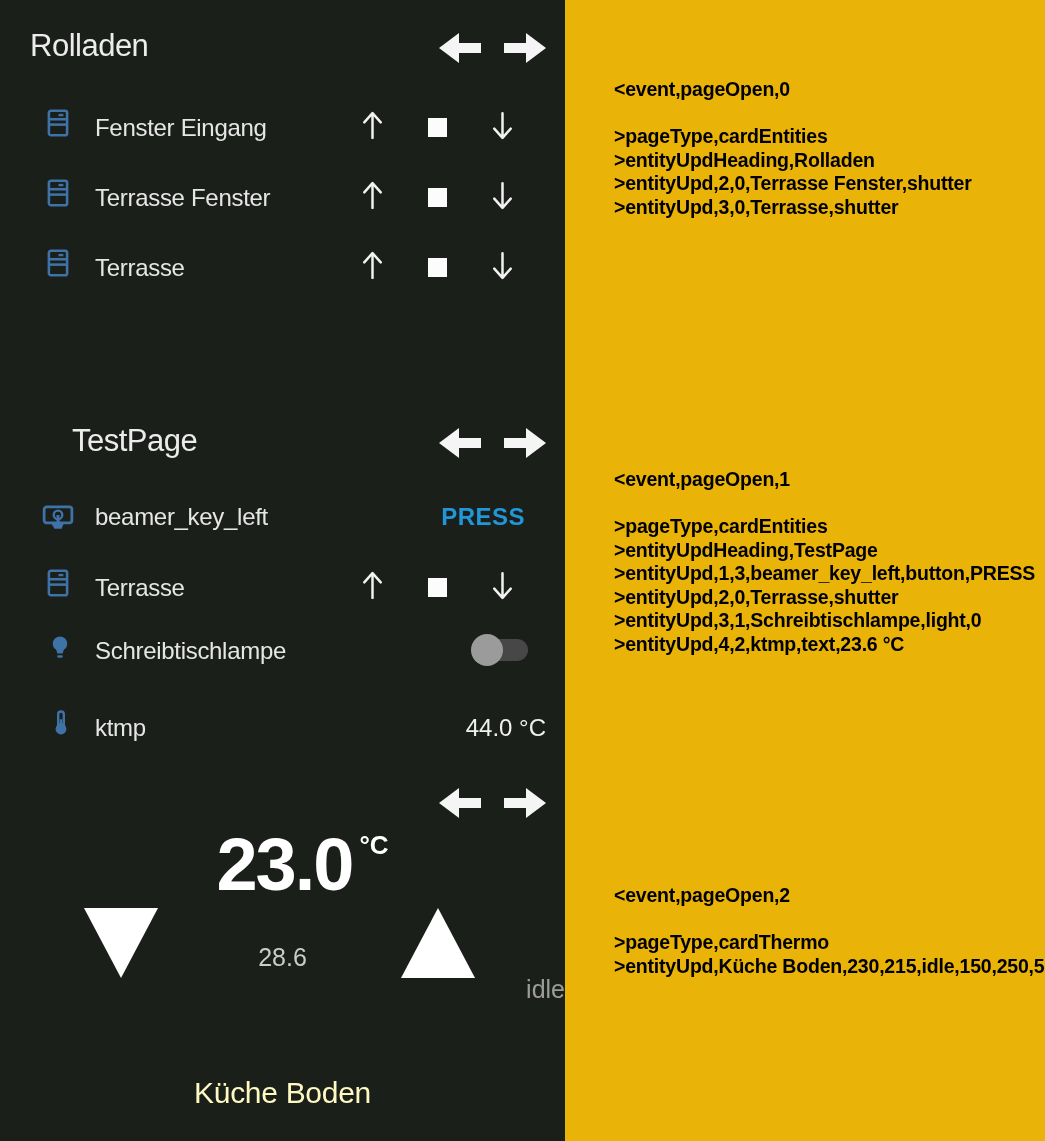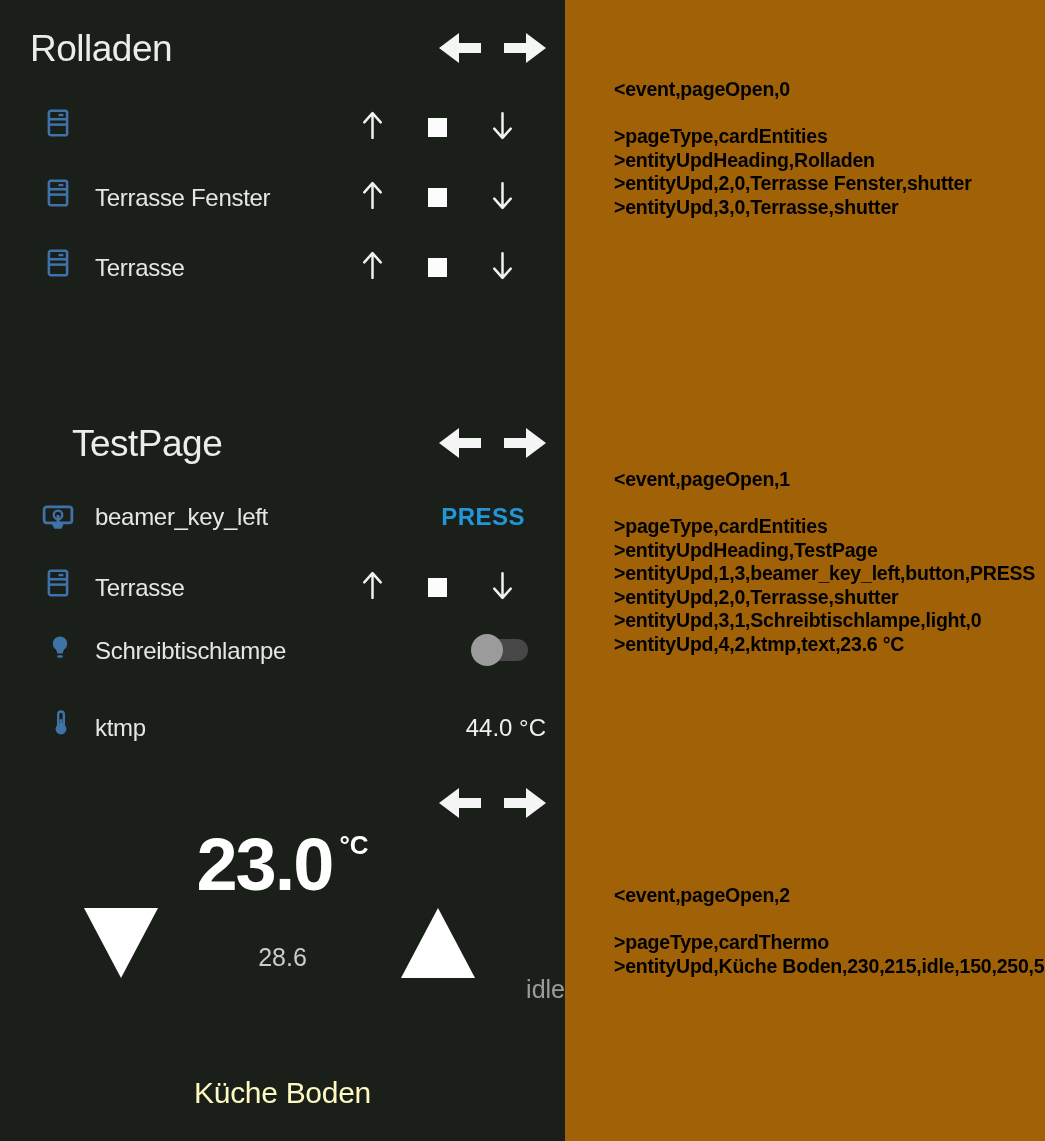--- a/index.html
+++ b/index.html
@@ -6,21 +6,21 @@
   body{
     width:1045px;height:1141px;position:relative;background:#ffffff;
     font-family:"Liberation Sans","DejaVu Sans",sans-serif;
     -webkit-font-smoothing:antialiased;overflow:hidden;
   }
   .abs{position:absolute;}
   
   .display{left:0;top:0;width:565px;height:1141px;background:#1b1f1a;}
   .panel{position:absolute;left:0;width:565px;}
   .panel-heading{
-    position:absolute;left:30px;color:#ececec;font-size:37px;
+    position:absolute;left:30px;color:#ececec;font-size:31px;
     letter-spacing:-0.5px;font-weight:400;white-space:nowrap;
   }
   .nav-arrows{position:absolute;right:19px;display:flex;gap:23px;}
   .nav-arrows svg{display:block;}
   .entity-row{position:absolute;left:0;width:565px;height:44px;}
   .ent-icon{position:absolute;left:44px;top:2px;}
   .ent-label{
     position:absolute;left:95px;top:50%;transform:translateY(-50%);
     color:#e6e6e6;font-size:24px;letter-spacing:-0.3px;white-space:nowrap;
   }
@@ -32,34 +32,34 @@
     color:#2196d9;font-size:24px;font-weight:600;letter-spacing:0.5px;cursor:pointer;
   }
   .ent-value{
     position:absolute;right:19px;top:50%;transform:translateY(-50%);
     color:#f0f0f0;font-size:24px;white-space:nowrap;
   }
   .toggle{position:absolute;right:37px;top:5px;width:57px;height:32px;cursor:pointer;}
   .toggle .track{position:absolute;left:2px;top:5px;width:55px;height:22px;border-radius:11px;background:#474747;}
   .toggle .knob{position:absolute;left:0;top:0;width:32px;height:32px;border-radius:50%;background:#9b9b9b;}
   
-  .thermo-temp{position:absolute;left:0;width:565px;top:58px;display:flex;justify-content:center;align-items:flex-start;}
+  .thermo-temp{position:absolute;left:0;width:565px;top:58px;display:flex;justify-content:center;align-items:flex-start;padding-left:20px;}
   .thermo-temp .num{color:#ffffff;font-size:74px;font-weight:700;letter-spacing:-2px;line-height:1;}
   .thermo-temp .unit{color:#ffffff;font-size:26px;font-weight:700;margin-left:7px;margin-top:2px;}
   .tri-down{position:absolute;left:84px;top:138px;width:0;height:0;
     border-left:37px solid transparent;border-right:37px solid transparent;
     border-top:70px solid #ffffff;cursor:pointer;}
   .tri-up{position:absolute;left:401px;top:138px;width:0;height:0;
     border-left:37px solid transparent;border-right:37px solid transparent;
     border-bottom:70px solid #ffffff;cursor:pointer;}
   .thermo-target{position:absolute;left:0;width:565px;top:172px;text-align:center;color:#cbcbcb;font-size:25px;line-height:30px;}
   .thermo-state{position:absolute;left:0;width:565px;top:204px;text-align:right;color:#9c9c9c;font-size:25px;line-height:30px;}
   .thermo-name{position:absolute;left:0;width:565px;top:306px;text-align:center;color:#fef9c3;font-size:30px;letter-spacing:-0.3px;}
   
-  .logs{left:565px;top:0;width:480px;height:1141px;background:#a16207;}
+  .logs{left:565px;top:0;width:480px;height:1141px;background:#eab308;}
   .log-block{position:absolute;left:49px;}
   .log-line{
     min-height:23.5px;line-height:23.5px;font-size:19.5px;font-weight:700;
     color:#000000;letter-spacing:-0.2px;white-space:nowrap;
   }
 </style>
 </head>
 <body>
 
 <svg width="0" height="0" style="position:absolute">
@@ -110,20 +110,21 @@
         </svg>
       <svg width="42" height="36" viewBox="0 0 42 36">
           <use href="#arrow-right-nav"></use>
         </svg>
     </div>
 
     <div class="entity-row" style="top:106px;">
       <svg class="ent-icon" width="28" height="30" viewBox="0 0 26 28">
           <use href="#ico-shutter"></use>
         </svg>
+      <div class="ent-label">Fenster Eingang</div>
       <svg class="ctl-up" width="27" height="33" viewBox="0 0 26 32">
           <use href="#arrow-up-thin"></use>
         </svg>
       <div class="ctl-stop"></div>
       <svg class="ctl-down" width="27" height="33" viewBox="0 0 26 32">
           <use href="#arrow-down-thin"></use>
         </svg>
     </div>
 
     <div class="entity-row" style="top:176px;">

